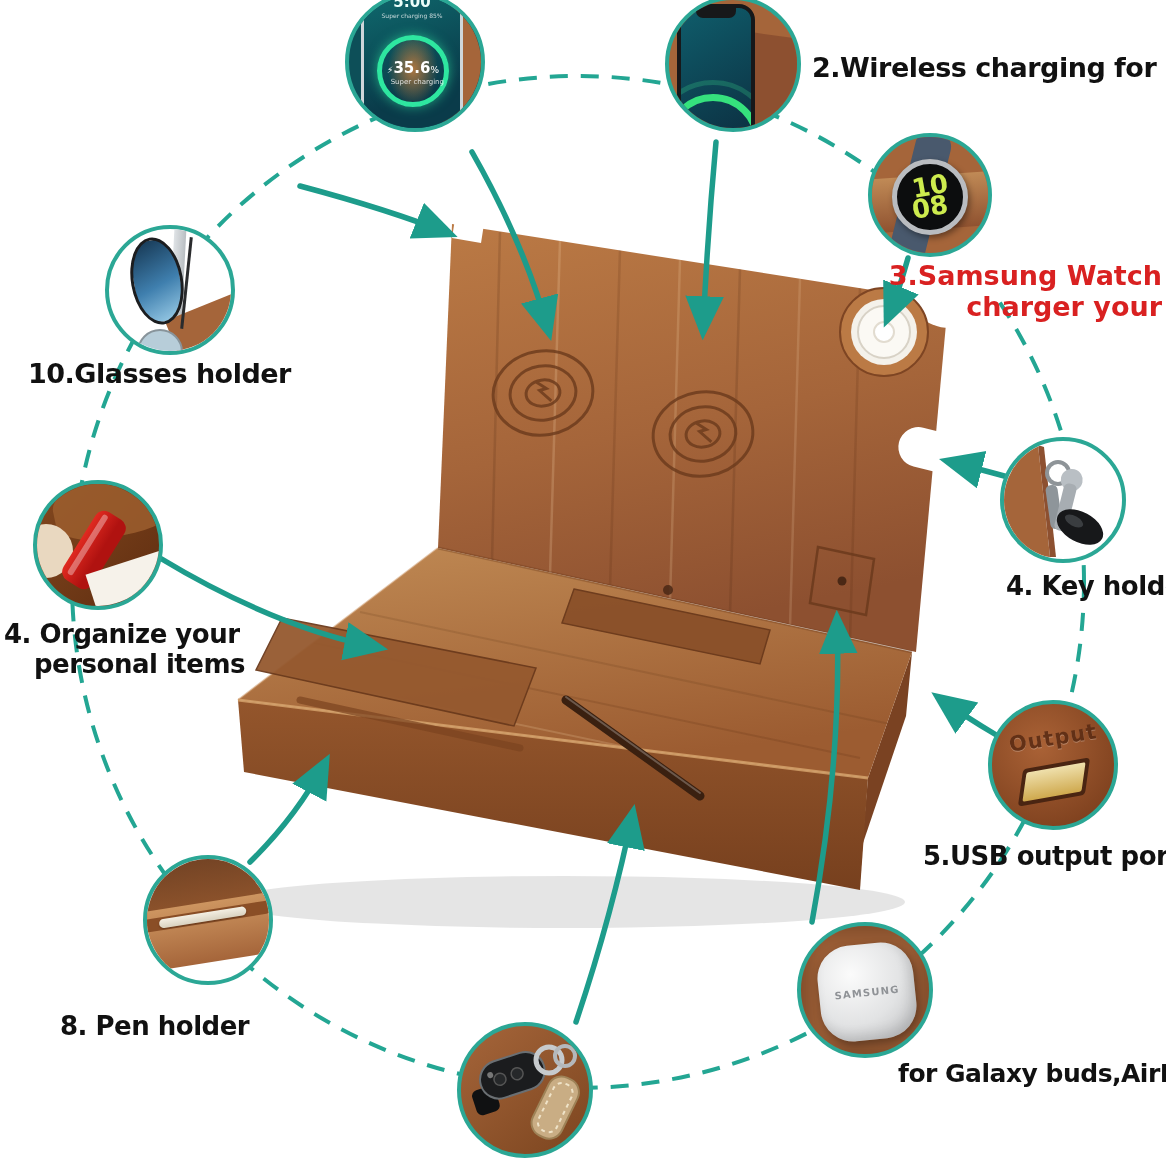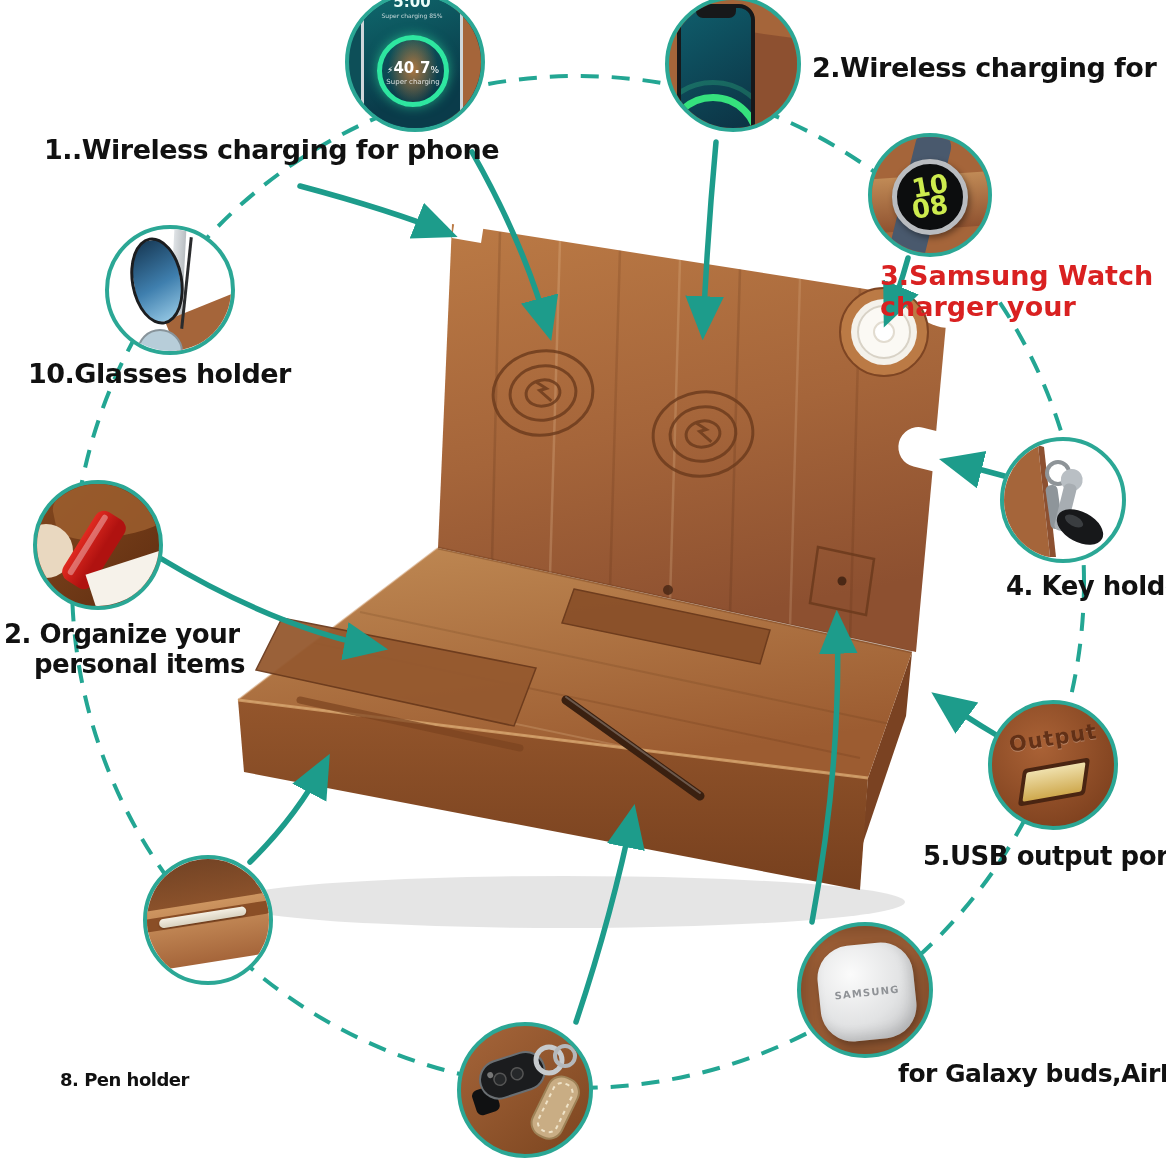--- a/index.html
+++ b/index.html
@@ -2,21 +2,21 @@
 <html><head>
 <meta charset="utf-8">
 <style>
   html,body{margin:0;padding:0;background:#fff;}
   #stage{position:relative;width:1166px;height:1167px;background:#ffffff;overflow:hidden;
          font-family:"DejaVu Sans",sans-serif;}
   #scene{position:absolute;left:0;top:0;}
   .label{position:absolute;font-weight:bold;color:#111;line-height:1.15;letter-spacing:-0.5px;
          white-space:nowrap;font-family:"DejaVu Sans",sans-serif;}
   .label .l2{display:block;}
-  .label.red{color:#d92121;text-align:left;letter-spacing:0;}
+  .label.red{color:#d92121;text-align:right;letter-spacing:0;}
   .inset{position:absolute;border-radius:50%;border:4px solid #2ba795;overflow:hidden;
          box-sizing:border-box;background:#fff;}
   .inset *{position:absolute;box-sizing:border-box;}
   .ctr{display:flex;align-items:center;justify-content:center;}
 </style>
 </head>
 <body>
 
 <div id="stage">
 
@@ -122,23 +122,23 @@
   </svg>
 
   <div class="inset" style="left:345px;top:-8px;width:140px;height:140px;background:#0d4f58">
     <div style="right:-20px;top:-6px;width:52px;height:152px;background:#a5653a;transform:rotate(6deg)"></div>
     <div style="left:12px;top:-8px;width:102px;height:150px;background:linear-gradient(160deg,#0f6a6e,#0a3b4a 70%);border:3px solid #cfd6da;border-radius:14px;overflow:hidden">
       <div style="left:24px;top:42px;width:50px;height:72px;background:radial-gradient(closest-side,rgba(214,130,60,0.8),rgba(214,130,60,0))"></div>
       <div style="left:0;top:2px;width:100%;text-align:center;color:#eafefa;font-weight:bold;font-size:15px">5:00</div>
       <div style="left:0;top:21px;width:100%;text-align:center;color:rgba(255,255,255,0.75);font-size:6px">Super charging 85%</div>
       <div style="left:13px;top:44px;width:72px;height:72px;border:5px solid #2ee6a0;border-radius:50%;box-shadow:0 0 12px rgba(46,230,160,0.6)">
         <div style="left:0;top:18px;width:100%;text-align:center;color:#fff">
-          <span style="position:static;font-size:9px">⚡</span><span style="position:static;font-size:15px;font-weight:bold">40.7</span><span style="position:static;font-size:9px">%</span>
+          <span style="position:static;font-size:9px">⚡</span><span style="position:static;font-size:15px;font-weight:bold">35.6</span><span style="position:static;font-size:9px">%</span>
         </div>
-        <div style="left:0;top:38px;width:100%;text-align:center;color:rgba(255,255,255,0.8);font-size:7px">Super charging</div>
+        <div style="left:0;top:38px;width:100%;text-align:right;color:rgba(255,255,255,0.8);font-size:7px">Super charging</div>
       </div>
     </div>
   </div>
 
   <div class="inset" style="left:665px;top:-4px;width:136px;height:136px;background:#a5653a">
     <div style="right:-8px;top:36px;width:60px;height:110px;background:#8d5030;transform:rotate(8deg)"></div>
     <div style="left:8px;top:4px;width:78px;height:140px;background:linear-gradient(150deg,#0f5d6b,#0c2f41);border:4px solid #17181a;border-radius:16px;overflow:hidden">
       <div style="left:50%;top:0;transform:translateX(-50%);width:40px;height:10px;background:#17181a;border-radius:0 0 7px 7px"></div>
       <div style="left:-30px;bottom:-64px;width:124px;height:124px;border:5px solid rgba(60,220,140,0.25);border-radius:50%"></div>
       <div style="left:-16px;bottom:-50px;width:96px;height:96px;border:7px solid #35e27d;border-radius:50%"></div>
@@ -221,23 +221,20 @@
   </div>
 
   <div class="inset" style="left:105px;top:225px;width:130px;height:130px;background:#fff">
     <div style="left:62px;top:-6px;width:12px;height:142px;background:linear-gradient(90deg,#dfe3e6,#b9bec2);transform:rotate(3deg)"></div>
     <div style="right:-16px;bottom:-12px;width:74px;height:58px;background:#a5653a;transform:rotate(-22deg)"></div>
     <div style="left:22px;top:8px;width:52px;height:88px;border-radius:50%;transform:rotate(-10deg);background:linear-gradient(160deg,#14344f,#3f7fae 55%,#9fd0ea);border:3px solid #1c1d1f"></div>
     <div style="left:28px;bottom:-24px;width:46px;height:46px;border-radius:50%;background:#b7cdd9;border:2px solid #88949b"></div>
     <div style="left:76px;top:8px;width:3px;height:92px;background:#2a2b2d;transform:rotate(6deg)"></div>
   </div>
 
-  <div class="label" style="left:44px;top:134px;font-size:27px">
-    <span>1..Wireless charging for phone</span>
-  </div>
 
   <div class="label" style="left:812px;top:52px;font-size:27px">
     <span>2.Wireless charging for phone</span>
   </div>
 
   <div class="label red" style="left:880px;top:260px;width:282px;font-size:27px">
     <span>3.Samsung Watch</span>
     <span class="l2">charger your</span>
   </div>
 
@@ -249,26 +246,26 @@
     <span>5.USB output port</span>
   </div>
 
   <div class="label" style="left:880px;top:1060px;font-size:25px">
     <span class="l2" style="padding-left:18px">for Galaxy buds,AirPod</span>
   </div>
 
   <div class="label" style="left:584px;top:1100px;font-size:25px">
   </div>
 
-  <div class="label" style="left:60px;top:1070px;font-size:18px">
+  <div class="label" style="left:60px;top:1012px;font-size:26px">
     <span>8. Pen holder</span>
   </div>
 
   <div class="label" style="left:4px;top:620px;font-size:26px">
-    <span>2. Organize your</span>
+    <span>4. Organize your</span>
     <span class="l2" style="padding-left:30px">personal items</span>
   </div>
 
   <div class="label" style="left:28px;top:358px;font-size:27px">
     <span>10.Glasses holder</span>
   </div>
 
 </div>
 
 </body></html>

